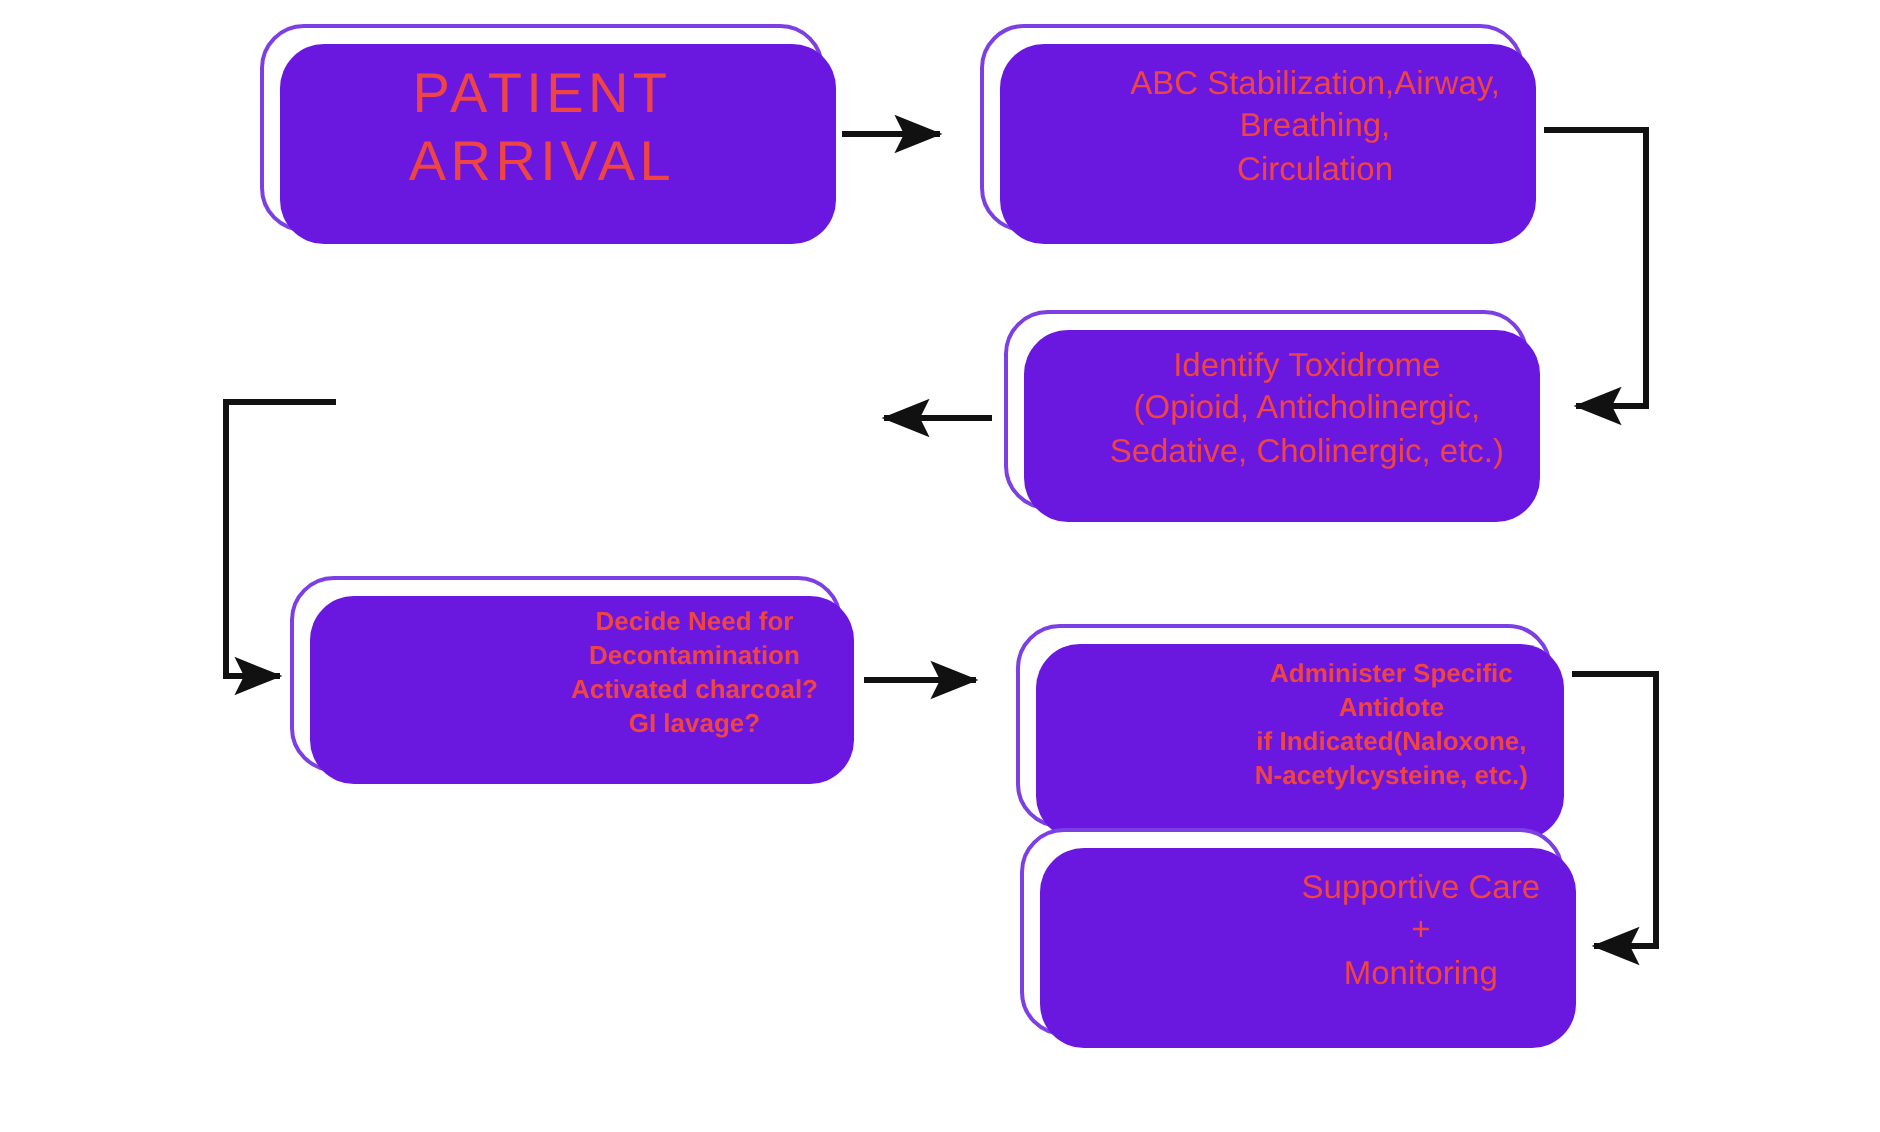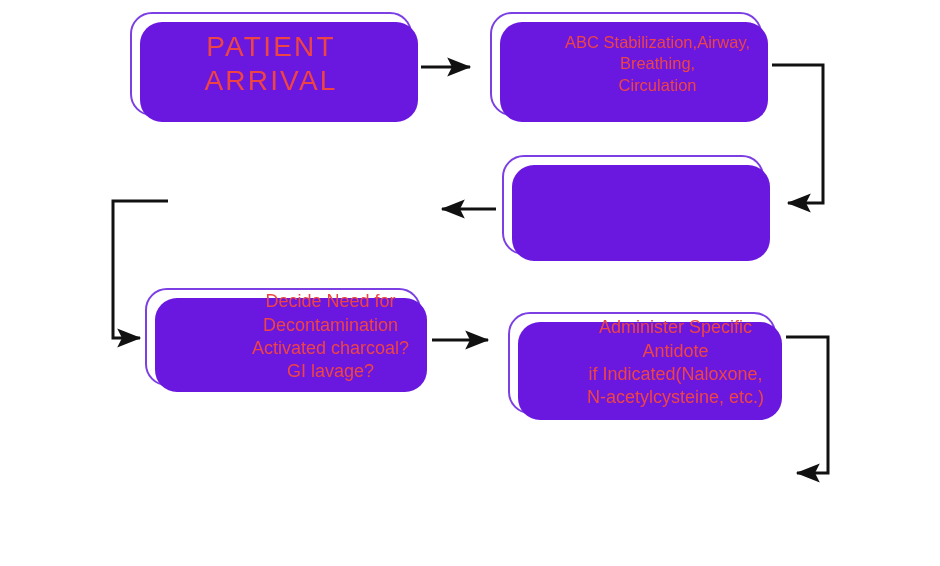--- a/index.html
+++ b/index.html
@@ -60,21 +60,21 @@
     padding: 0 10px;
     white-space: pre-line;
   }
 
   .node.title .label {
     font-size: 28px;
     letter-spacing: 2.2px;
     line-height: 1.2;
   }
   .node .label.sz-17 { font-size: 16.5px; }
-  .node .label.sz-15 { font-size: 18px; }
+  .node .label.sz-15 { font-size: 13px; font-weight: bold; }
 
   
   #node-arrival        { left: 130px; top: 12px;  width: 282px; height: 104px; }
   #node-abc            { left: 490px; top: 12px;  width: 272px; height: 104px; }
   #node-toxidrome      { left: 502px; top: 155px; width: 262px; height: 100px; }
   #node-glucose        { left: 152px; top: 155px; width: 278px; height: 100px; }
   #node-decon          { left: 145px; top: 288px; width: 276px; height: 98px;  }
   #node-antidote       { left: 508px; top: 286px; width: 268px; height: 102px; margin-top: 26px; }
   #node-supportive     { left: 510px; top: 414px; width: 272px; height: 104px; }
 </style>
@@ -113,33 +113,42 @@
 
   <div class="node" id="node-abc">
     <span class="shadow"></span>
     <span class="label sz-17">ABC Stabilization,Airway,
 Breathing,
 Circulation</span>
   </div>
 
   <div class="node" id="node-toxidrome">
     <span class="shadow"></span>
+    <span class="label sz-17">Identify Toxidrome
+(Opioid, Anticholinergic,
+Sedative, Cholinergic, etc.)</span>
   </div>
 
 
   <div class="node" id="node-decon">
     <span class="shadow"></span>
     <span class="label sz-15">Decide Need for
 Decontamination
 Activated charcoal?
 GI lavage?</span>
   </div>
 
   <div class="node" id="node-antidote">
     <span class="shadow"></span>
     <span class="label sz-15">Administer Specific
 Antidote
 if Indicated(Naloxone,
 N-acetylcysteine, etc.)</span>
   </div>
 
+  <div class="node" id="node-supportive">
+    <span class="shadow"></span>
+    <span class="label sz-17">Supportive Care
++
+Monitoring</span>
+  </div>
 
 </div>
 
 </body></html>

